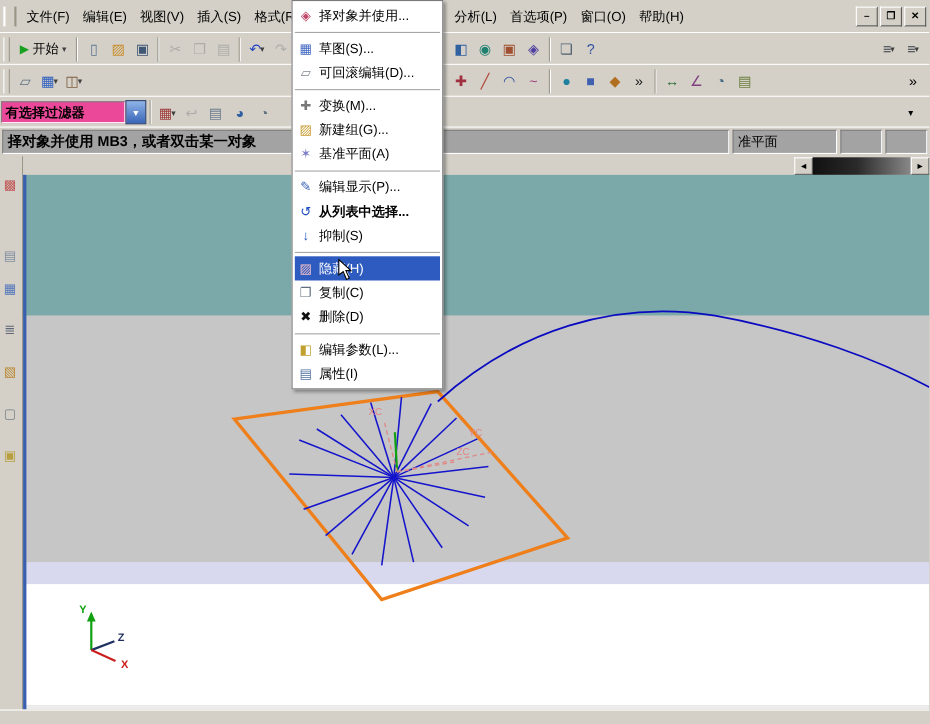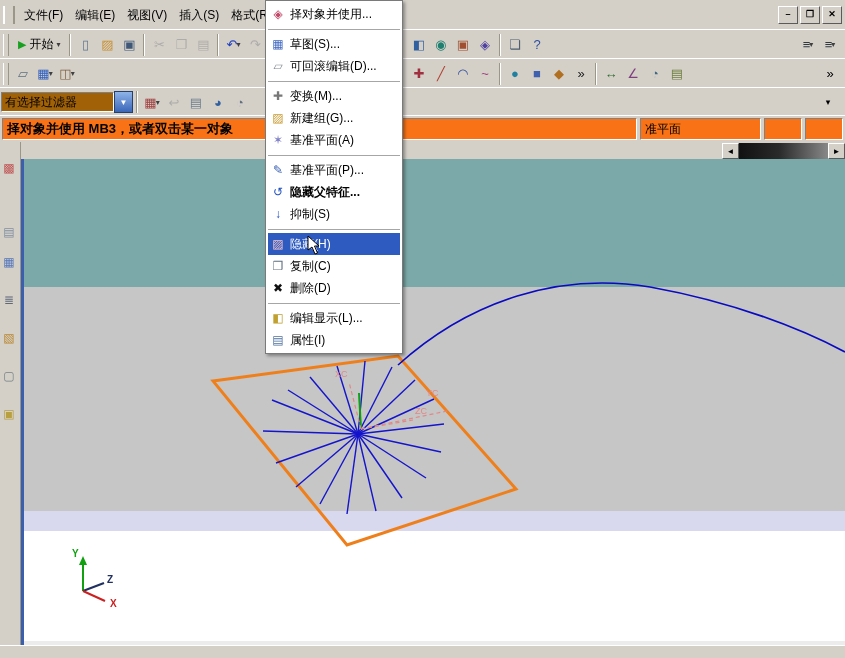--- a/index.html
+++ b/index.html
@@ -26,31 +26,31 @@
   .tbtn{width:22px;height:22px;display:flex;align-items:center;justify-content:center;font-size:13px;position:relative;}
   .tbtn .dd{font-size:8px;color:#404040;margin-left:-1px;}
   .tbtn.dis{opacity:.55;}
   .startbtn{display:flex;align-items:center;gap:3px;padding:0 6px;height:24px;}
   .startbtn .tri{color:#18a020;font-size:11px;}
   .startbtn .dd{font-size:8px;color:#404040;}
   .absgrp{position:absolute;display:flex;align-items:center;}
 
   
   #filter-combo{display:flex;align-items:center;margin-left:1px;}
-  #filter-field{width:108px;height:18px;background:#a16207;border:1px solid;border-color:#808080 #fff #fff #808080;
-                line-height:18px;padding-left:3px;overflow:hidden;white-space:nowrap;}
+  #filter-field{width:108px;height:18px;background:#ec4899;border:1px solid;border-color:#808080 #fff #fff #808080;
+                line-height:18px;padding-left:3px;overflow:hidden;white-space:nowrap;font-weight:bold;}
   #filter-drop{width:17px;height:20px;background:linear-gradient(#8fb4e8,#3a66b8);color:#fff;font-size:8px;
                display:flex;align-items:center;justify-content:center;border:1px solid #26406e;}
 
   
   .panel{border:1px solid;border-color:#808080 #fff #fff #808080;display:flex;align-items:center;
-         padding:0 4px;height:100%;box-sizing:border-box;background:#f97316;white-space:nowrap;overflow:hidden;}
+         padding:0 4px;height:100%;box-sizing:border-box;background:#a3a3a3;white-space:nowrap;overflow:hidden;}
   #status-prompt{flex:1;font-weight:bold;font-size:13px;}
   .panel.small{width:38px;}
-  #status-right{width:121px;}
+  #status-right{width:95px;}
 
   
   #main{position:absolute;top:142px;left:0;width:845px;height:503px;background:#d4d0c8;overflow:hidden;}
   #sidebar{position:absolute;left:0;top:0;width:20px;height:100%;background:#d4d0c8;border-right:1px solid #9b9788;}
   .sideicon{position:absolute;left:1px;width:16px;height:16px;font-size:12px;line-height:16px;text-align:center;}
   #canvas-top{position:absolute;left:21px;right:0;top:0;height:17px;background:#d4d0c8;}
   #scrollbar{position:absolute;right:0;top:1px;width:123px;height:16px;display:flex;}
   .sbtn{width:17px;height:16px;background:#d4d0c8;border:1px solid;border-color:#fff #5a5a5a #5a5a5a #fff;
         font-size:8px;display:flex;align-items:center;justify-content:center;box-sizing:border-box;}
   .strack{flex:1;background:linear-gradient(to right,#111,#2a2a2a 45%,#888);}
@@ -84,20 +84,26 @@
 <body>
 
 <div class="row" id="menubar">
   <div id="menu-grip"></div>
   <div id="menubar-left" style="display:flex;">
       <div class="mitem">文件(F)</div>
       <div class="mitem">编辑(E)</div>
       <div class="mitem">视图(V)</div>
       <div class="mitem">插入(S)</div>
       <div class="mitem">格式(R)</div>
+    </div>
+  <div id="menubar-right">
+      <div class="mitem">分析(L)</div>
+      <div class="mitem">首选项(P)</div>
+      <div class="mitem">窗口(O)</div>
+      <div class="mitem">帮助(H)</div>
     </div>
   <div id="winbtns">
     <div class="wbtn">–</div>
     <div class="wbtn">❐</div>
     <div class="wbtn">✕</div>
   </div>
 </div>
 
 <div class="row" id="row2">
   <div class="grip"></div>
@@ -359,25 +365,25 @@
     </div>
     <div class="mi">
       <span class="ic" style="color: rgb(128, 128, 200);">✶</span>
       <span class="lb">基准平面(A)</span>
     </div>
     <div class="msep">
       <div></div>
     </div>
     <div class="mi">
       <span class="ic" style="color: rgb(48, 88, 176);">✎</span>
-      <span class="lb">基准平面(P)...</span>
+      <span class="lb">编辑显示(P)...</span>
     </div>
     <div class="mi bold">
       <span class="ic" style="color: rgb(32, 80, 192);">↺</span>
-      <span class="lb">隐藏父特征...</span>
+      <span class="lb">从列表中选择...</span>
     </div>
     <div class="mi">
       <span class="ic" style="color: rgb(32, 80, 192);">↓</span>
       <span class="lb">抑制(S)</span>
     </div>
     <div class="msep">
       <div></div>
     </div>
     <div class="mi sel">
       <span class="ic" style="color: rgb(240, 192, 200);">▨</span>
@@ -389,21 +395,21 @@
     </div>
     <div class="mi">
       <span class="ic" style="color: rgb(16, 16, 16);">✖</span>
       <span class="lb">删除(D)</span>
     </div>
     <div class="msep">
       <div></div>
     </div>
     <div class="mi">
       <span class="ic" style="color: rgb(192, 160, 48);">◧</span>
-      <span class="lb">编辑显示(L)...</span>
+      <span class="lb">编辑参数(L)...</span>
     </div>
     <div class="mi">
       <span class="ic" style="color: rgb(80, 112, 160);">▤</span>
       <span class="lb">属性(I)</span>
     </div>
   </div>
 
 <svg id="cursor" width="14" height="20" viewBox="0 0 14 20">
   <polygon points="1,1 1,15 5,12 8,19 10.5,18 7.5,11 12,11" fill="#fff" stroke="#000" stroke-width="1"></polygon>
 </svg>

